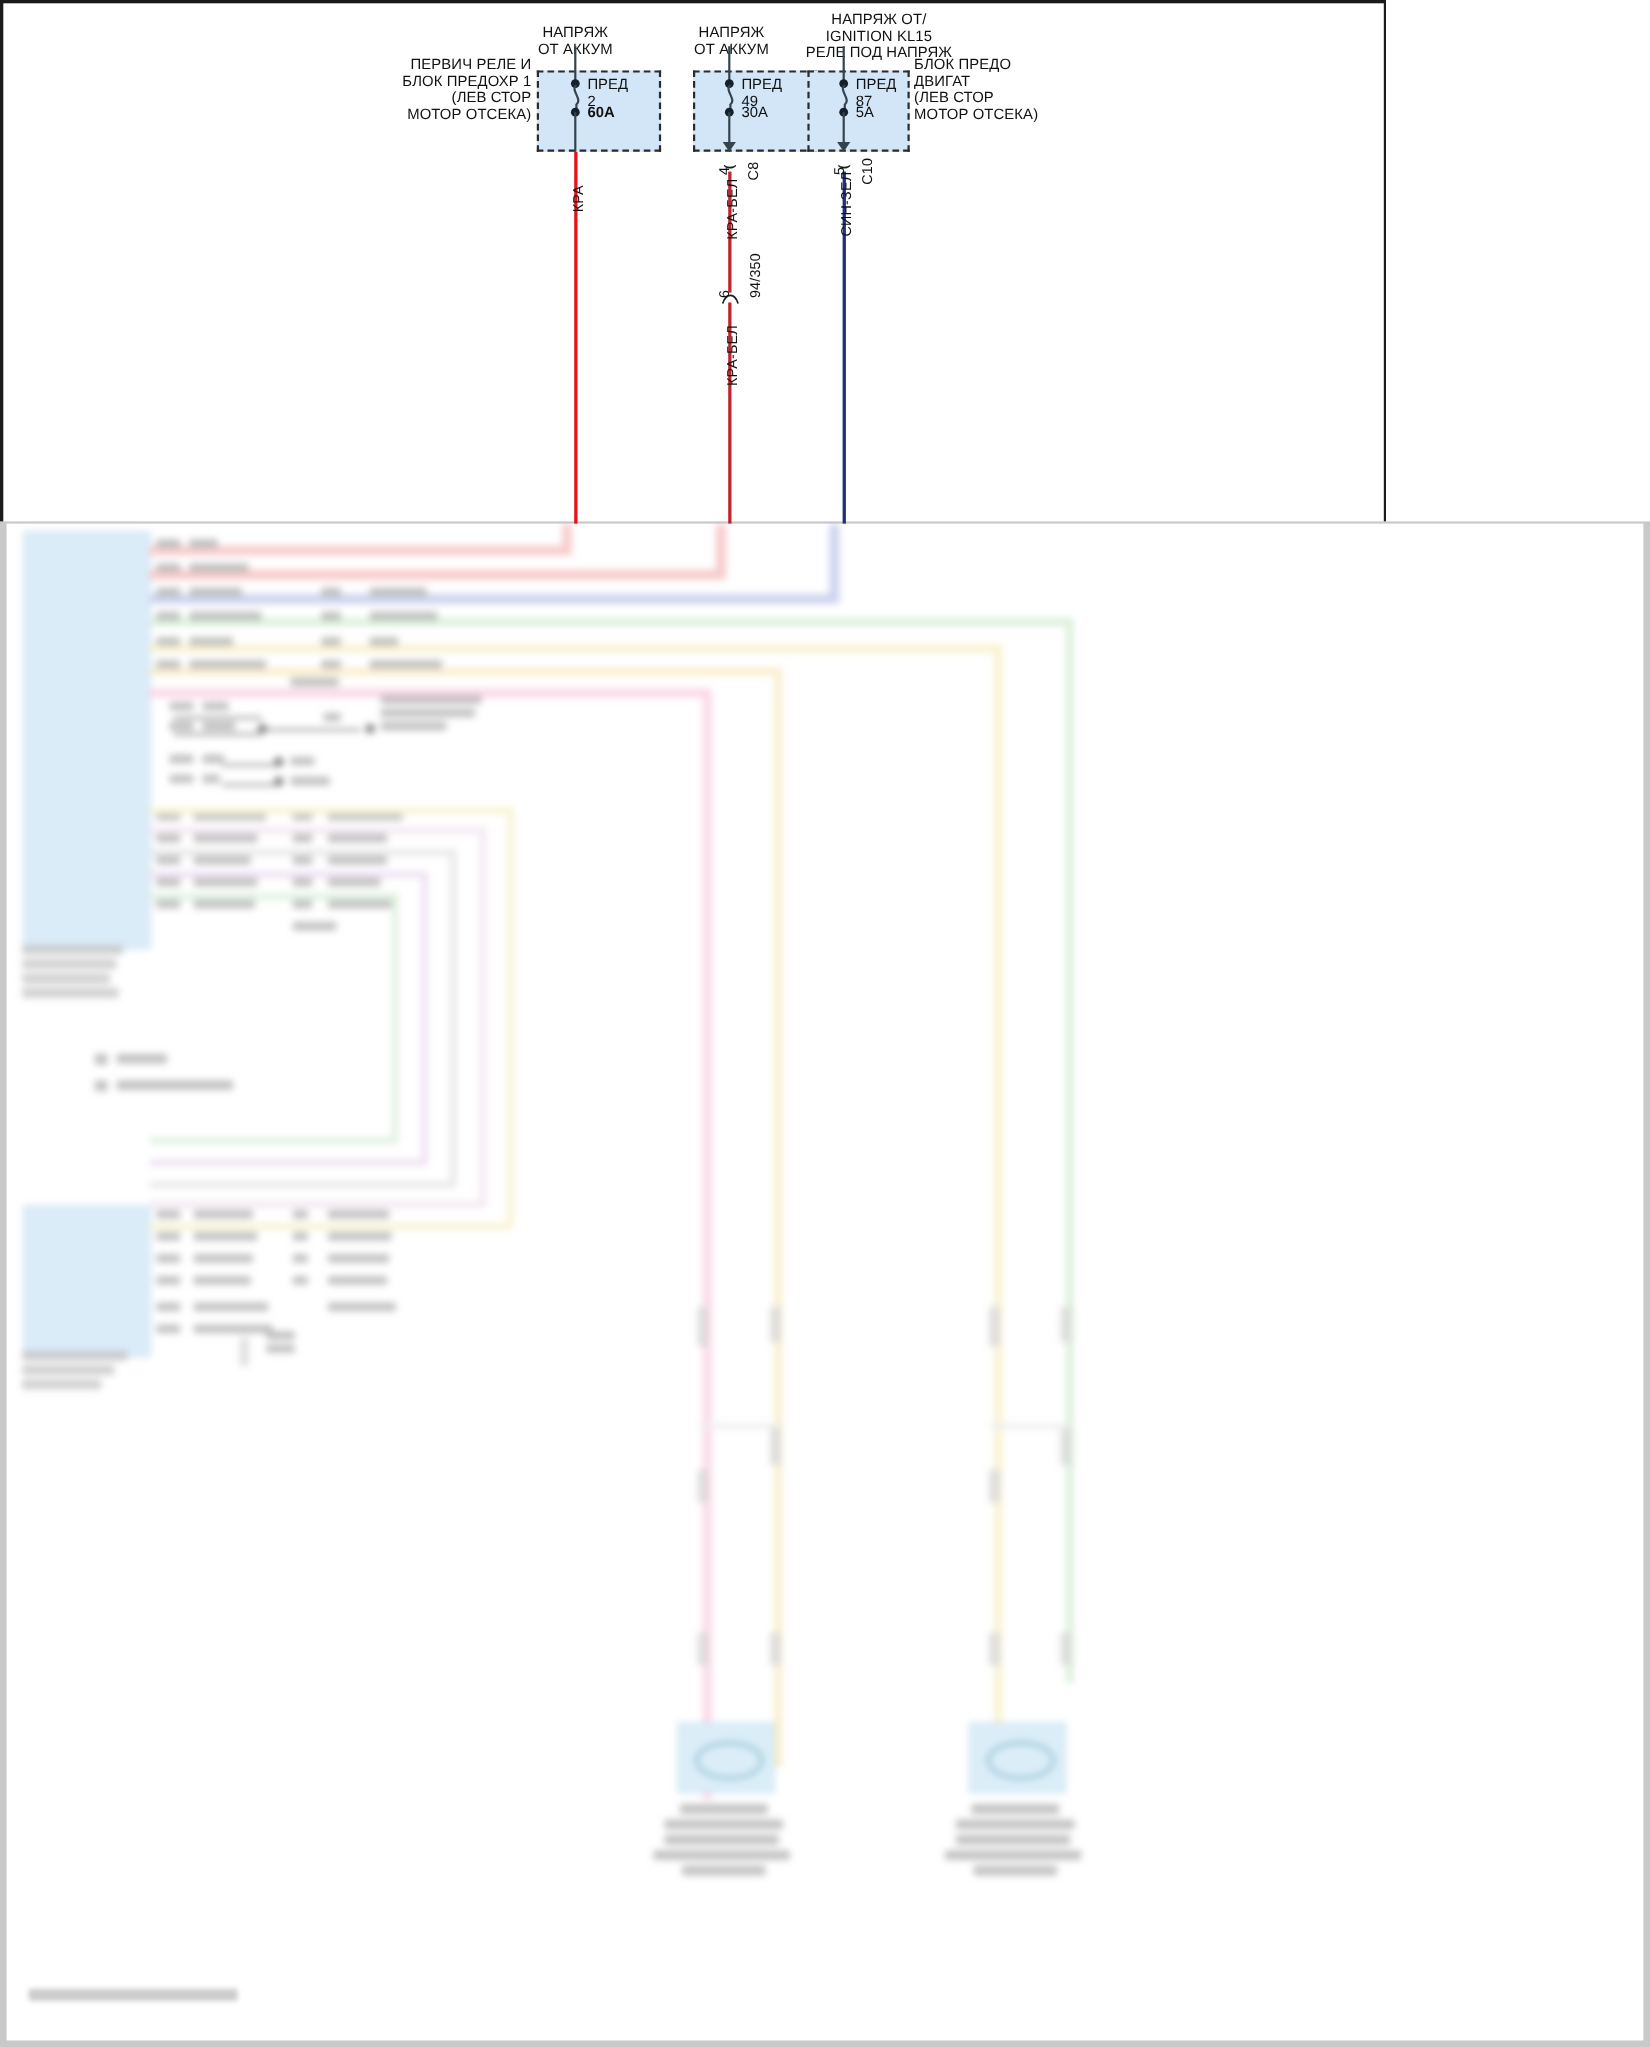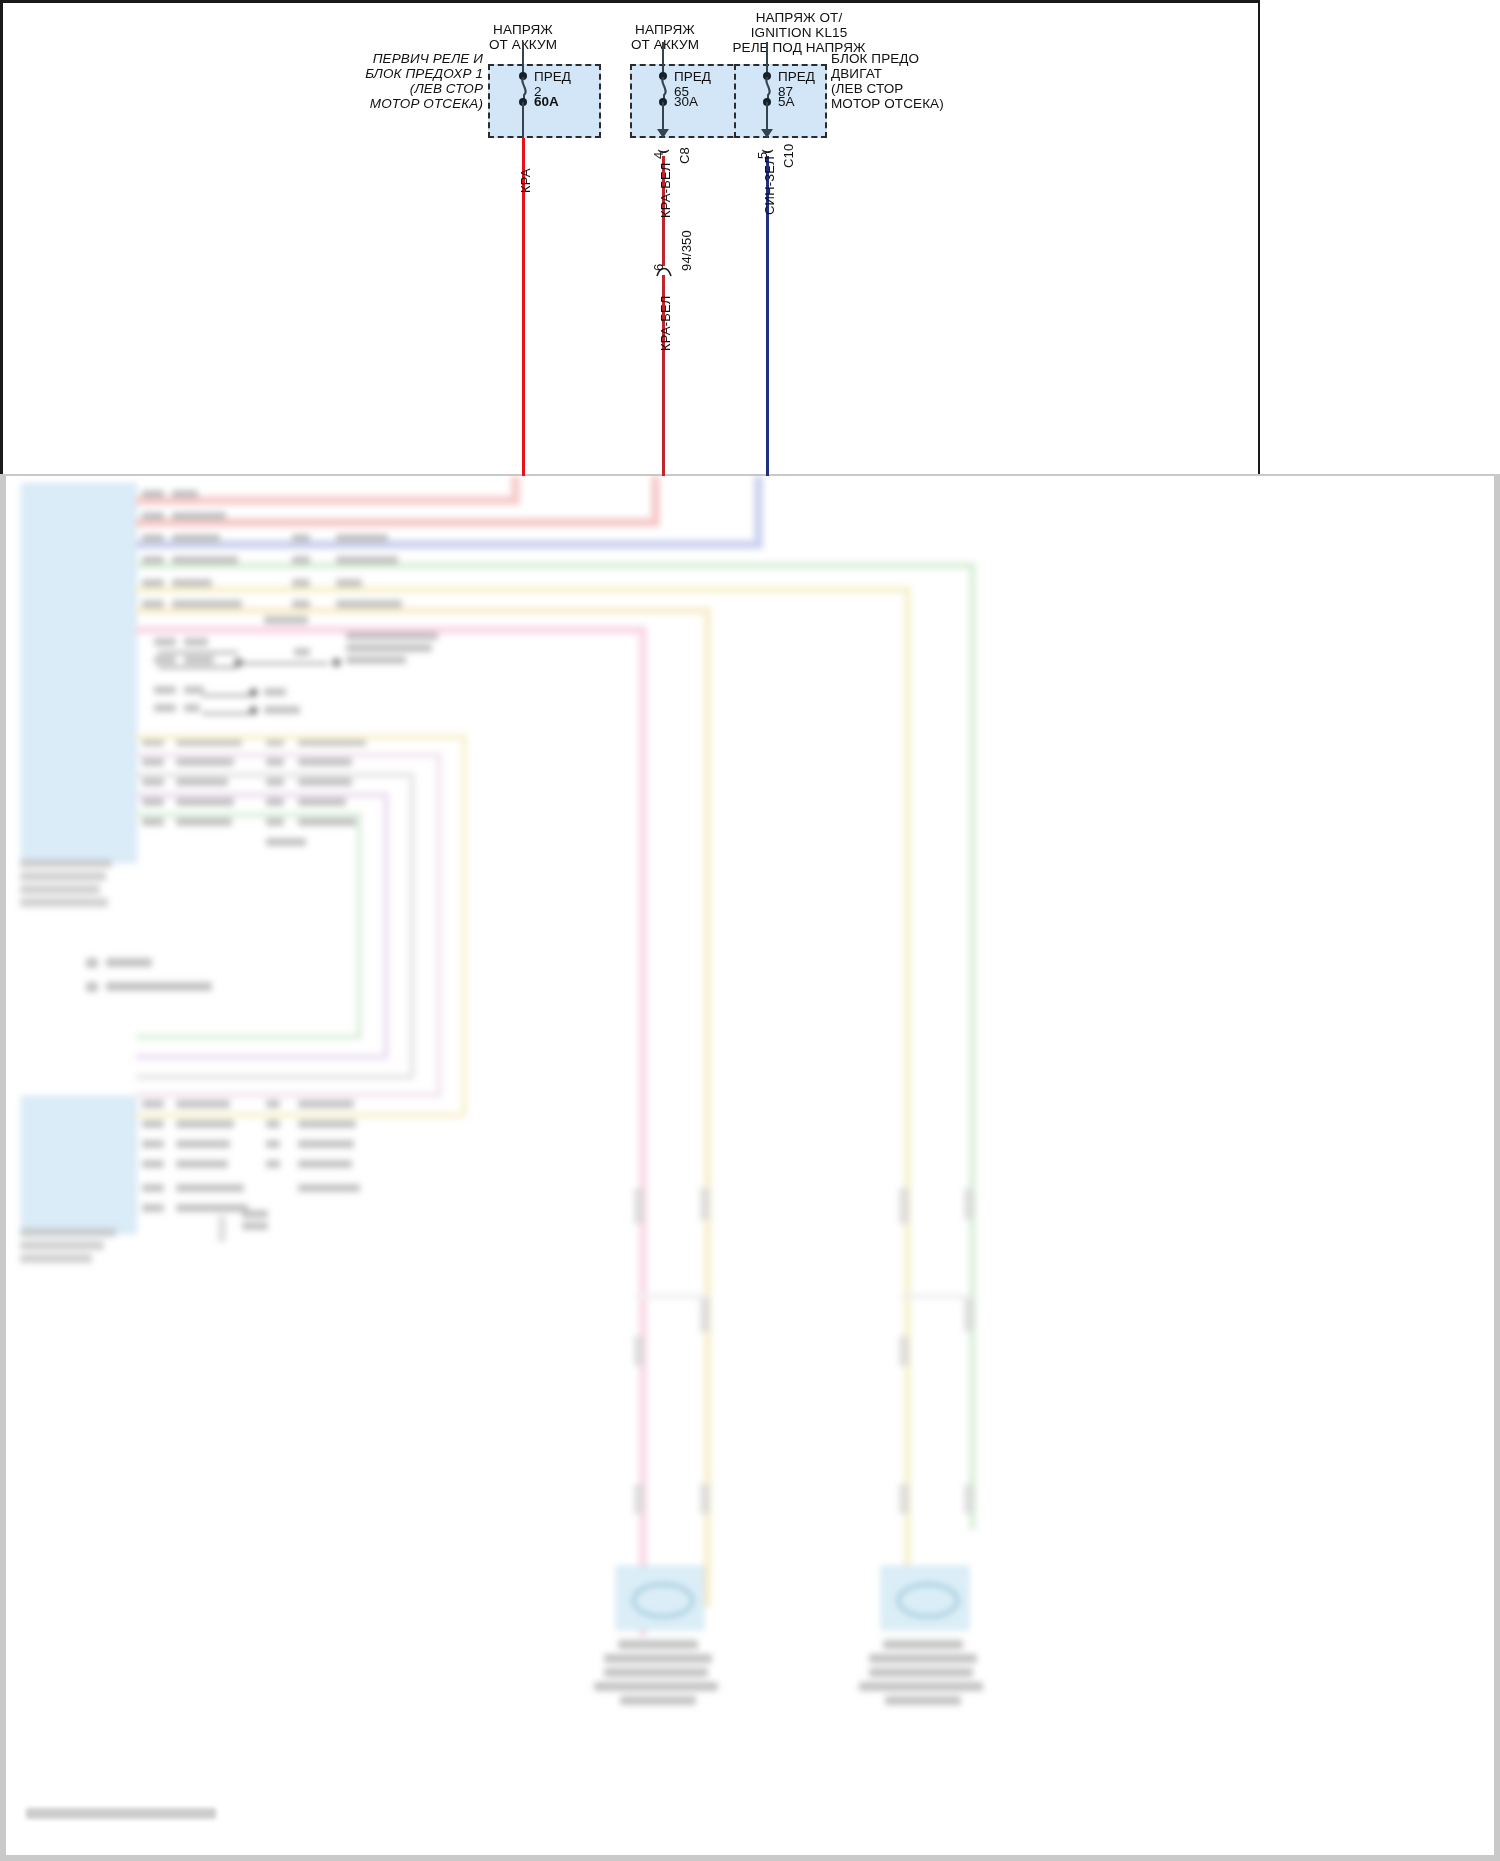--- a/index.html
+++ b/index.html
@@ -259,21 +259,21 @@
     <div class="wire" style="left:519px;top:135px;width:3px;height:338px;background:#e8111a;"></div>
 
     <div class="wire" style="left:659px;top:153px;width:3px;height:110px;background:#c0242c;"></div>
     <div class="wire" style="left:659px;top:272px;width:3px;height:201px;background:#c0242c;"></div>
 
     <div class="wire" style="left:763px;top:153px;width:3px;height:320px;background:#1f2f82;"></div>
 
     <div class="bx-title" style="left:455px;top:19px;width:130px;">НАПРЯЖ
 ОТ АККУМ</div>
 
-    <div class="bx-side r" style="left:352px;top:48px;width:128px;font-style:italic;">ПЕРВИЧ РЕЛЕ И
+    <div class="bx-side r" style="left:352px;top:48px;width:128px;">ПЕРВИЧ РЕЛЕ И
 БЛОК ПРЕДОХР 1
 (ЛЕВ СТОР
 МОТОР ОТСЕКА)</div>
 
     <div class="fusebox" style="left:485px;top:61px;width:113px;height:74px;"></div>
 
     <div class="fwire" style="left:519px;top:39px;height:33px;"></div>
     <div class="fdot" style="left:516px;top:69px;"></div>
     <svg class="fsquig" style="left:513px;top:74px;" width="16" height="26" viewBox="0 0 16 26">
       <path d="M8 0 C 2 5, 14 13, 8 18 L8 26" fill="none" stroke="#33444e" stroke-width="2"></path>
@@ -295,21 +295,21 @@
     <div class="fwire" style="left:659px;top:39px;height:33px;"></div>
     <div class="fdot" style="left:656px;top:69px;"></div>
     <svg class="fsquig" style="left:653px;top:74px;" width="16" height="26" viewBox="0 0 16 26">
       <path d="M8 0 C 2 5, 14 13, 8 18 L8 26" fill="none" stroke="#33444e" stroke-width="2"></path>
     </svg>
     <div class="fdot" style="left:656px;top:95px;"></div>
     <div class="fwire" style="left:659px;top:99px;height:28px;"></div>
     <div class="farrow" style="left:654px;top:126px;"></div>
 
     <div class="flabel" style="left:671px;top:66px;">ПРЕД</div>
-    <div class="flabel" style="left:671px;top:81px;">65</div>
+    <div class="flabel" style="left:671px;top:81px;">49</div>
     <div class="flabel" style="left:671px;top:91px;">30A</div>
 
     <div class="conn" style="left:654px;top:136px;">⌣</div>
     <div class="vlabel rot" style="left:648px;top:156px;">4</div>
     <div class="vlabel rot" style="left:674px;top:161px;">C8</div>
     <div class="vlabel rot" style="left:655px;top:215px;">КРА-БЕЛ</div>
 
     <svg class="fsquig" style="left:652px;top:259px;" width="18" height="16" viewBox="0 0 18 16">
       <path d="M2 14 C 5 4, 13 4, 16 14" fill="none" stroke="#1d1d1d" stroke-width="1.6"></path>
     </svg>

